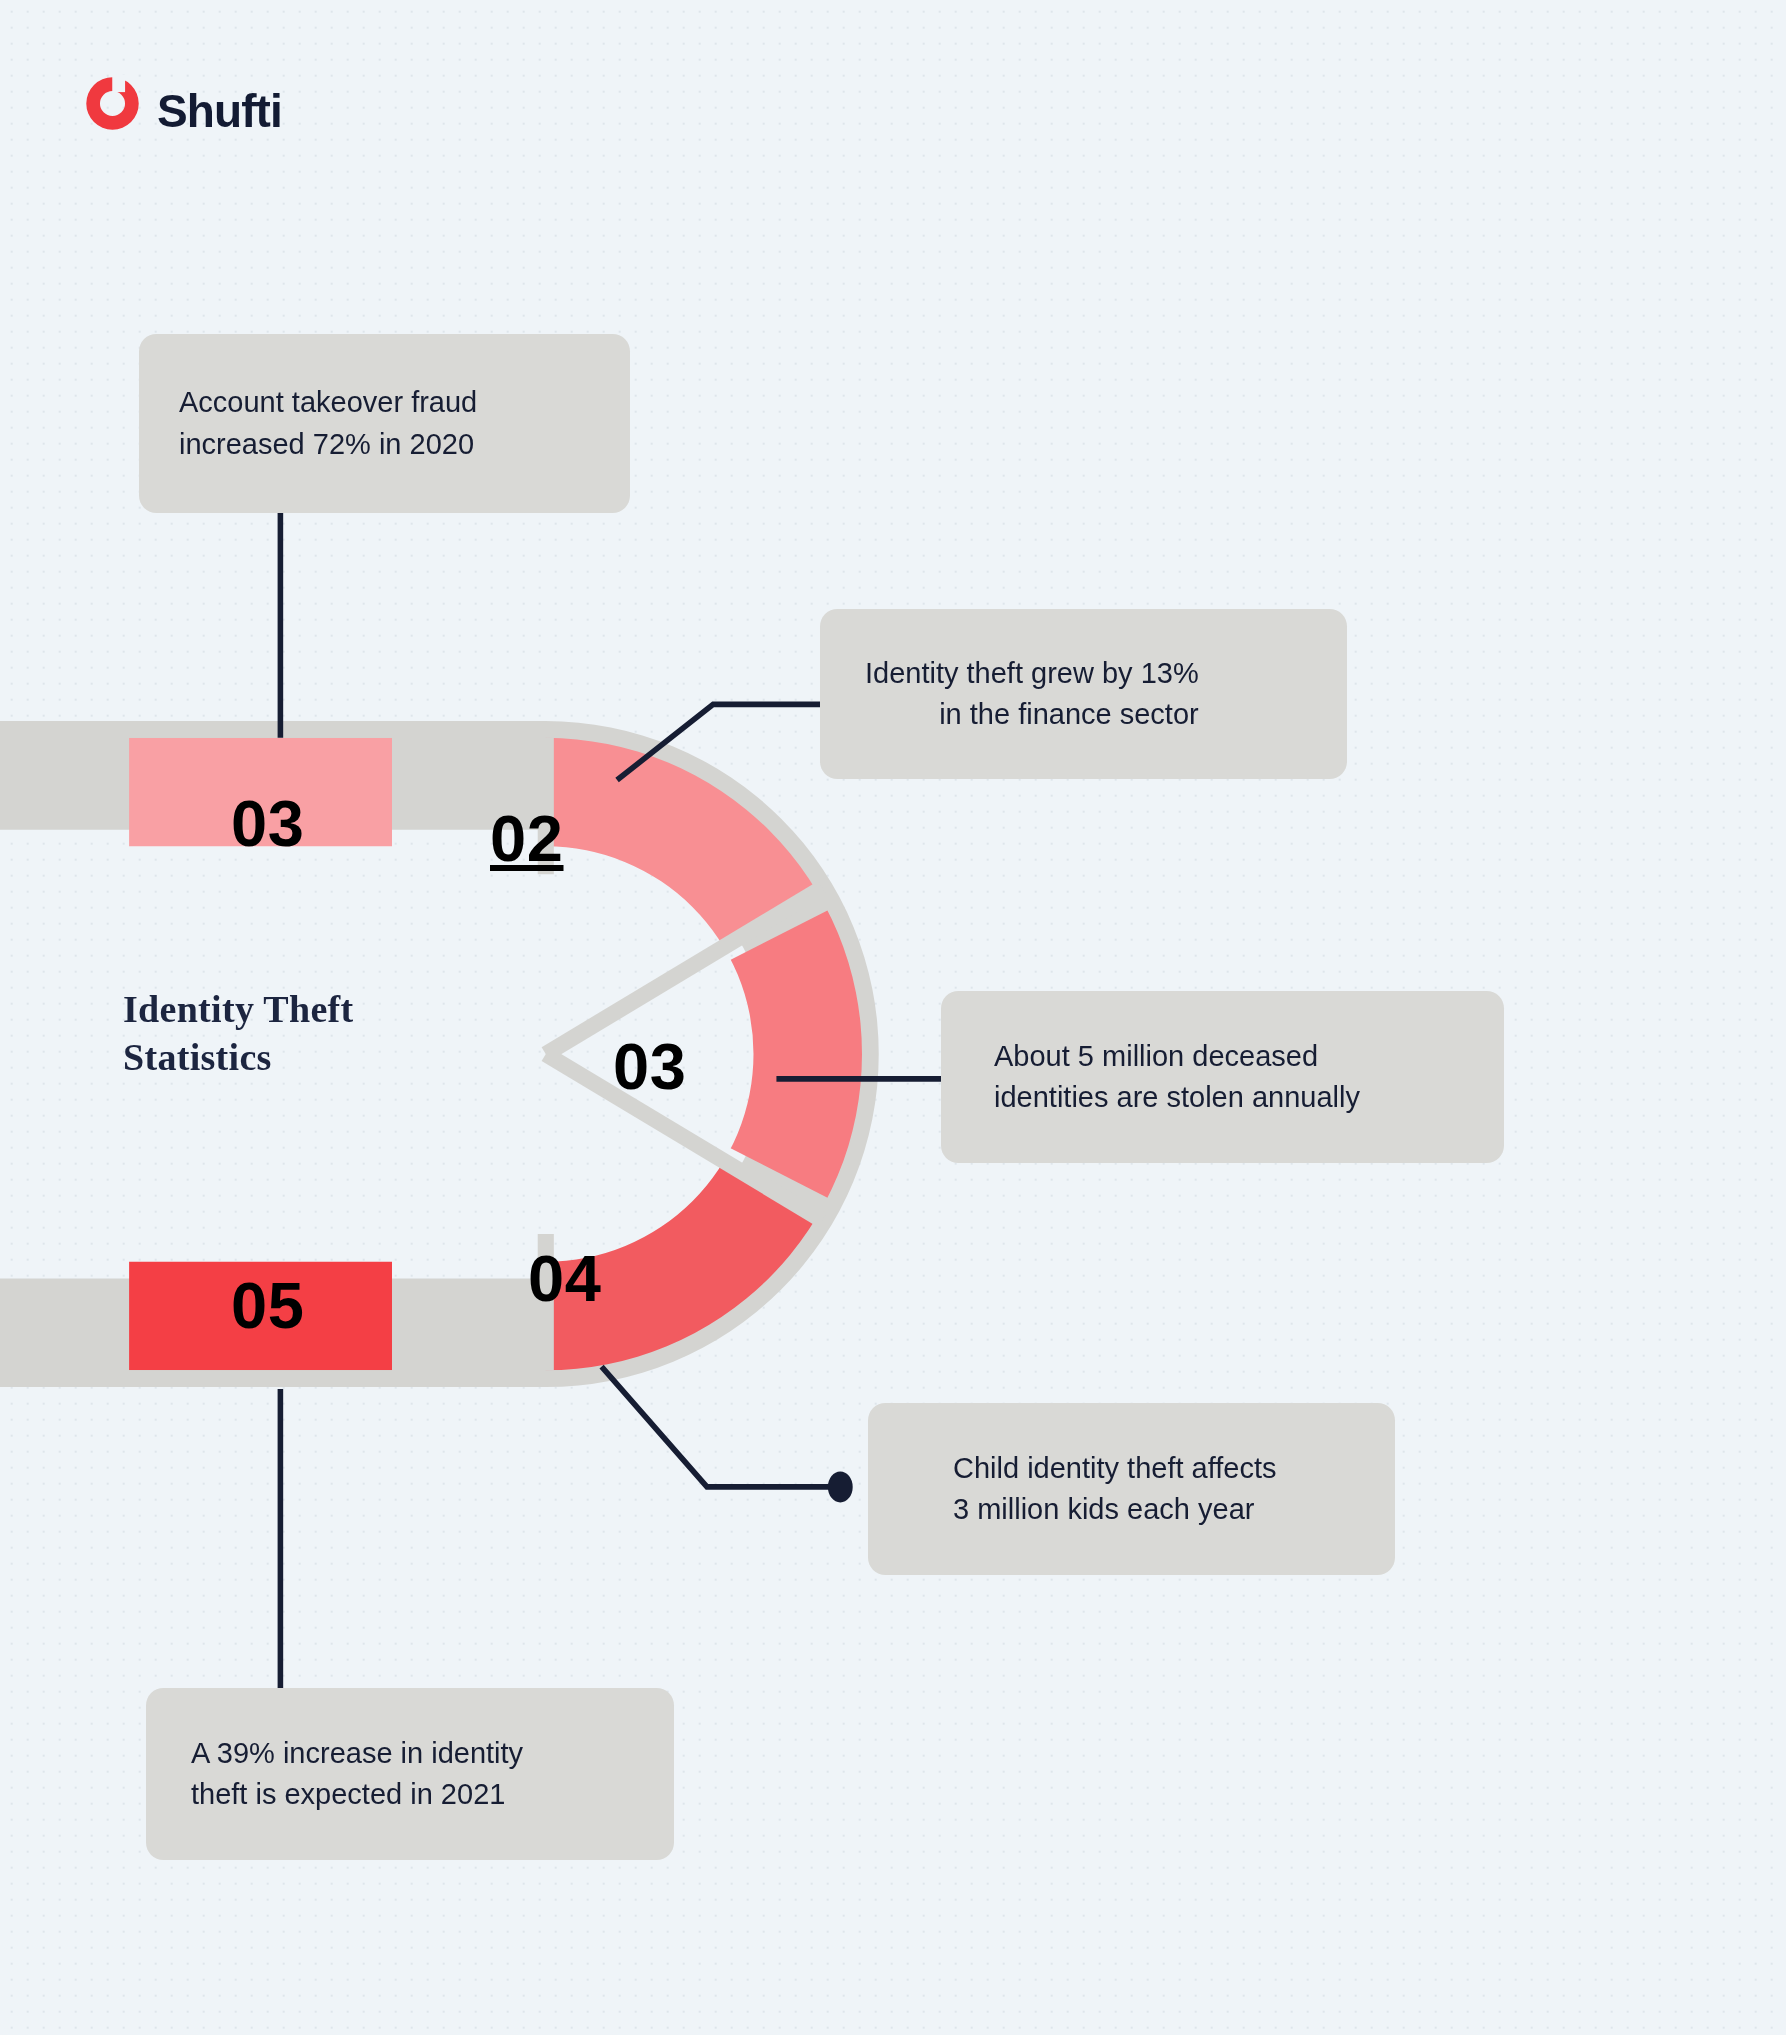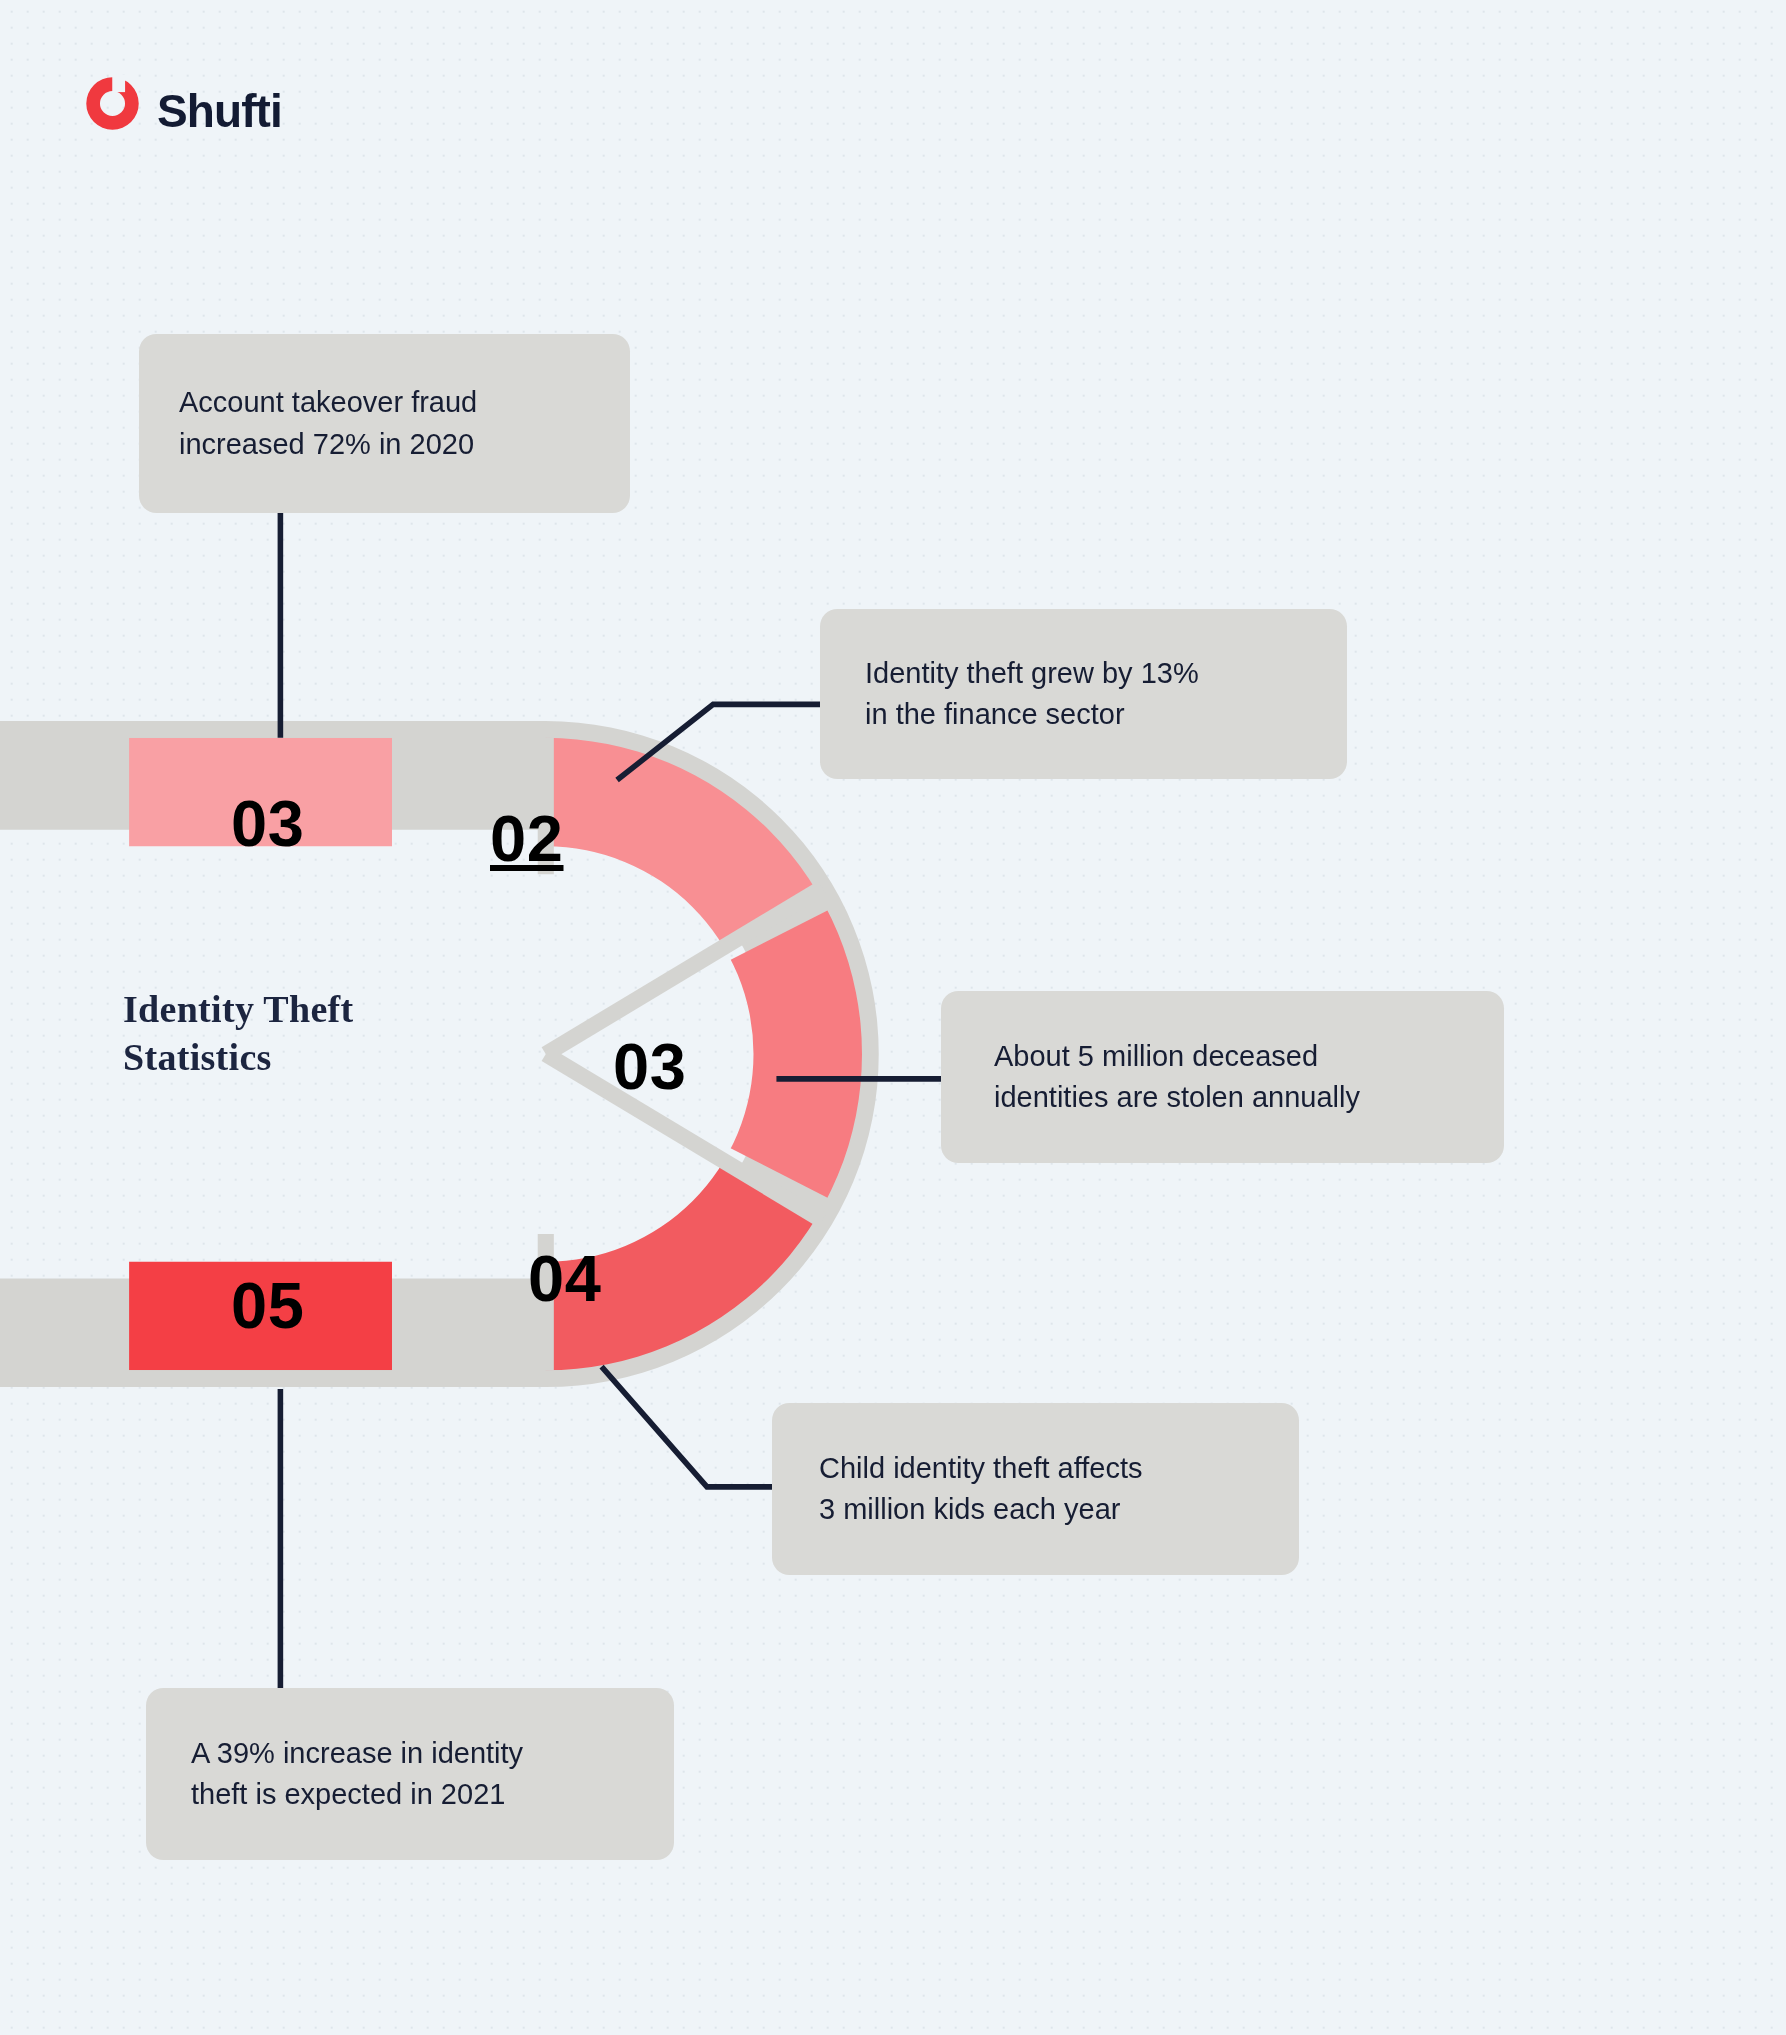--- a/index.html
+++ b/index.html
@@ -48,27 +48,27 @@
     color:#161d33;
     font-size:29px;
     line-height:1.42;
     white-space:pre-line;
     font-family:"Liberation Sans", sans-serif;
   }
 
   #callout-1 { left:139px; top:334px;  width:491px; height:179px; }
   #callout-1 .callout-text { padding-left:40px; }
 
-  #callout-2 { left:820px; top:609px; width:527px; height:170px; }
+  #callout-2 { left:820px; top:609px; width:527px; height:170px;text-align:right; }
   #callout-2 .callout-text { padding-left:45px; }
 
   #callout-3 { left:941px; top:991px; width:563px; height:172px; }
   #callout-3 .callout-text { padding-left:53px; }
 
-  #callout-4 { left:772px; top:1403px; width:527px; height:172px; }
+  #callout-4 { left:868px; top:1403px; width:527px; height:172px;padding-left:38px; }
   #callout-4 .callout-text { padding-left:47px; }
 
   #callout-5 { left:146px; top:1688px; width:528px; height:172px; }
   #callout-5 .callout-text { padding-left:45px; }
 
   
   #center-title {
     position:absolute;
     left:123px; top:986px;
     width:434px;

